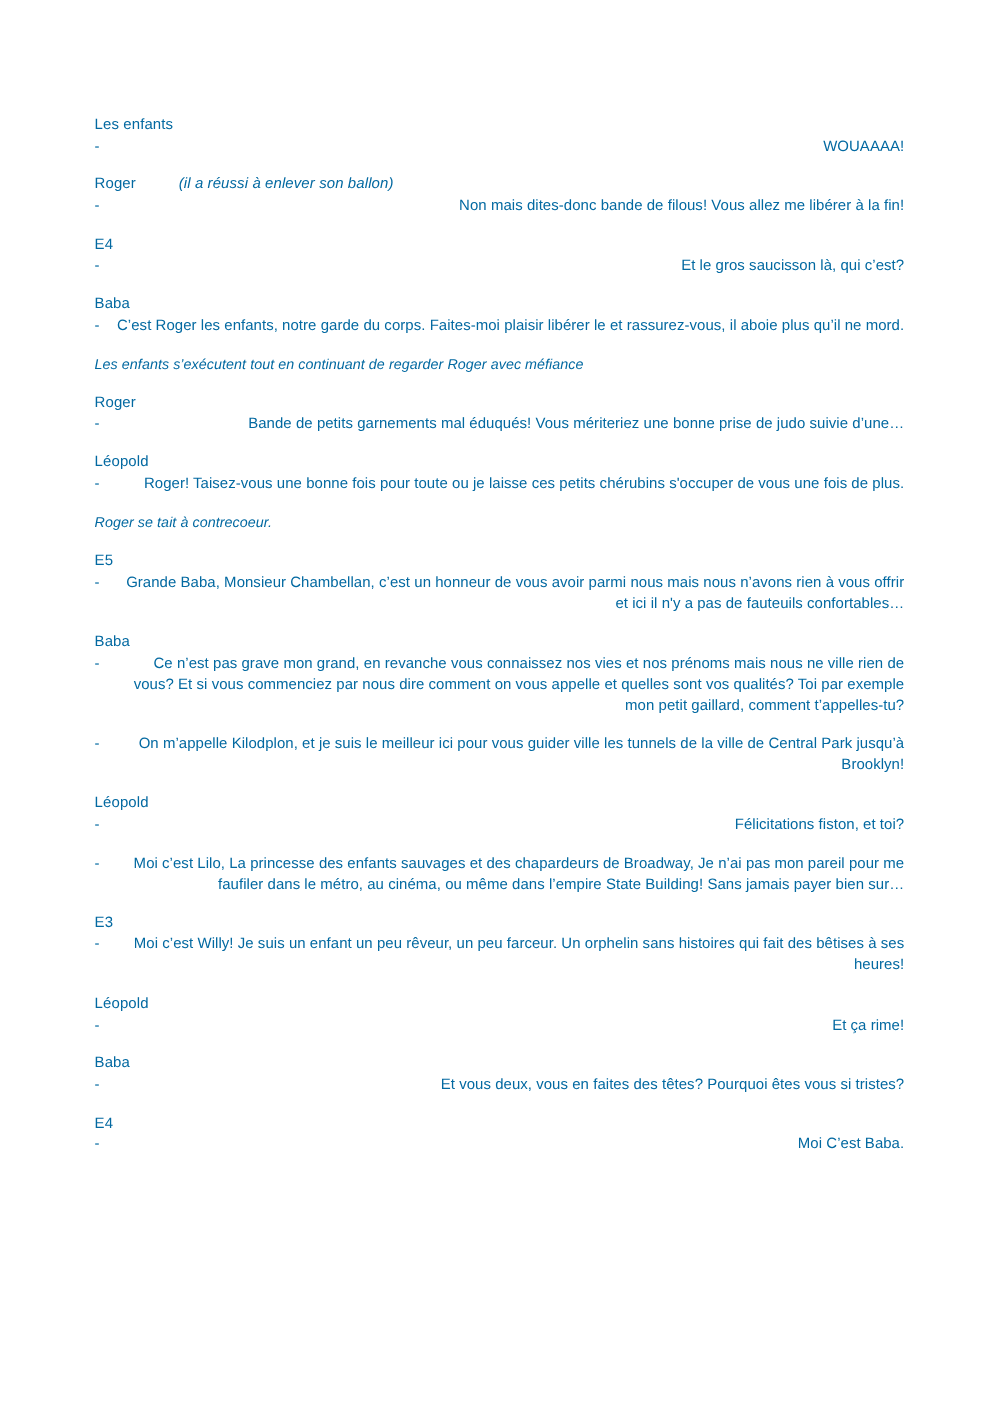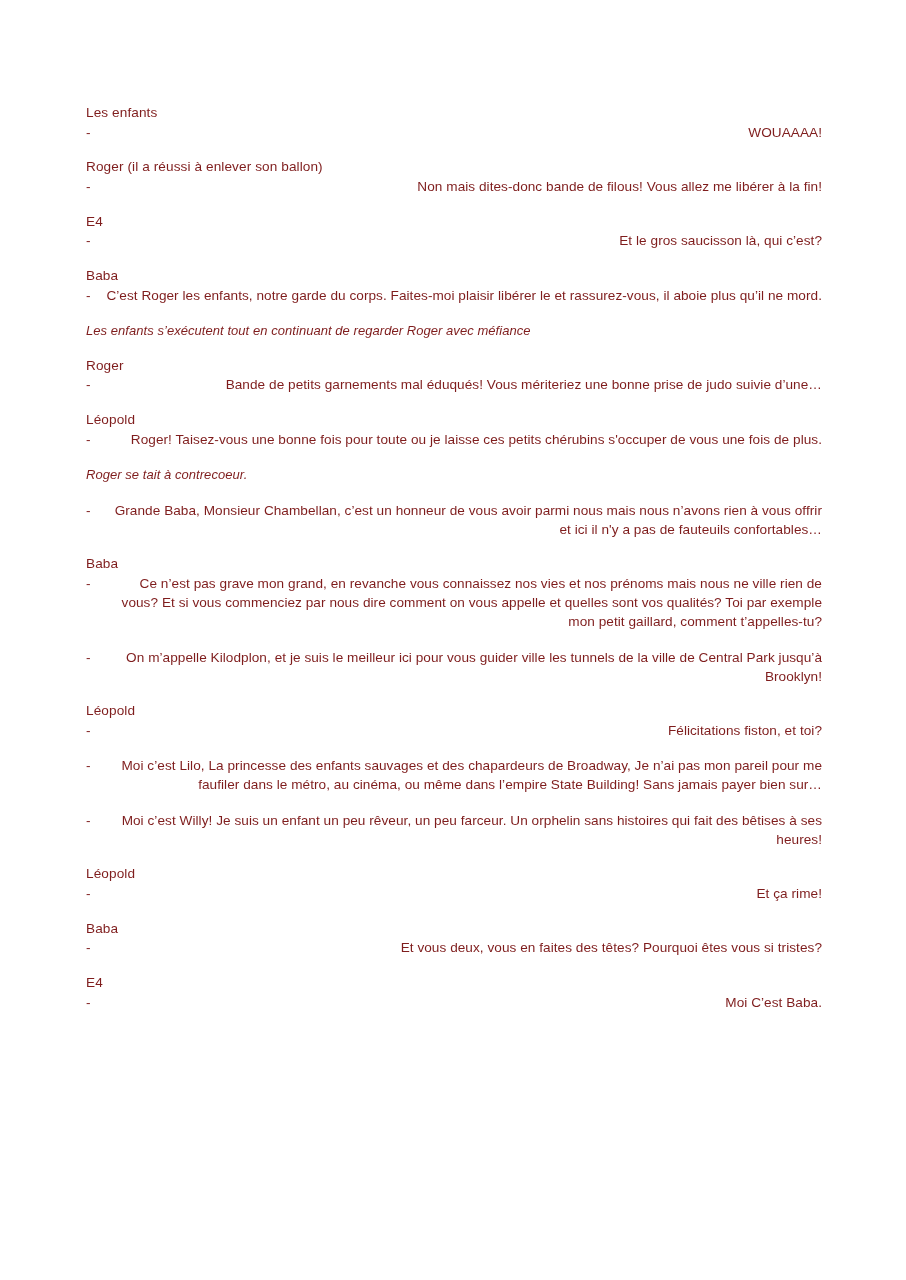--- a/index.html
+++ b/index.html
@@ -9,41 +9,43 @@
     background: #ffffff;
   }
   .page {
     position: relative;
     width: 906px;
     height: 1280px;
     background: #ffffff;
     margin: 0 auto;
     overflow: hidden;
     font-family: "Liberation Sans", sans-serif;
-    color: #7f1d1d;
+    color: #0369a1;
   }
   .content {
     position: absolute;
     left: 86px;
     top: 104px;
     width: 736px;
   }
 
   
   .block {
     margin: 0 0 16.5px 0;
   }
 
   .speaker {
     font-size: 13.6px;
     line-height: 18.8px;
     letter-spacing: 0.1px;
     white-space: nowrap;
   }
   .speaker .paren {
+    font-style: italic;
+    margin-left: 35px;
   }
 
   .line {
     display: flex;
     align-items: flex-start;
     font-size: 13.6px;
     line-height: 19px;
     letter-spacing: 0.05px;
   }
   .line .dash {
@@ -113,20 +115,21 @@
         <div class="speaker"><span>Léopold</span></div>
         <div class="line">
           <span class="dash">-</span>
           <span class="text">Roger! Taisez-vous une bonne fois pour toute ou je laisse ces petits chérubins s'occuper de vous une fois de plus.</span>
         </div>
       </div>
       <div class="block">
         <div class="stage">Roger se tait à contrecoeur.</div>
       </div>
       <div class="block">
+        <div class="speaker"><span>E5</span></div>
         <div class="line">
           <span class="dash">-</span>
           <span class="text">Grande Baba, Monsieur Chambellan, c’est un honneur de vous avoir parmi nous mais nous n’avons rien à vous offrir et ici il n'y a pas de fauteuils confortables…</span>
         </div>
       </div>
       <div class="block">
         <div class="speaker"><span>Baba</span></div>
         <div class="line">
           <span class="dash">-</span>
           <span class="text">Ce n’est pas grave mon grand, en revanche vous connaissez nos vies et nos prénoms mais nous ne ville rien de vous? Et si vous commenciez par nous dire comment on vous appelle et quelles sont vos qualités? Toi par exemple mon petit gaillard, comment t’appelles-tu?</span>
@@ -145,20 +148,21 @@
           <span class="text">Félicitations fiston, et toi?</span>
         </div>
       </div>
       <div class="block">
         <div class="line">
           <span class="dash">-</span>
           <span class="text">Moi c’est Lilo, La princesse des enfants sauvages et des chapardeurs de Broadway, Je n’ai pas mon pareil pour me faufiler dans le métro, au cinéma, ou même dans l’empire State Building! Sans jamais payer bien sur…</span>
         </div>
       </div>
       <div class="block">
+        <div class="speaker"><span>E3</span></div>
         <div class="line">
           <span class="dash">-</span>
           <span class="text">Moi c’est Willy! Je suis un enfant un peu rêveur, un peu farceur. Un orphelin sans histoires qui fait des bêtises à ses heures!</span>
         </div>
       </div>
       <div class="block">
         <div class="speaker"><span>Léopold</span></div>
         <div class="line">
           <span class="dash">-</span>
           <span class="text">Et ça rime!</span>

